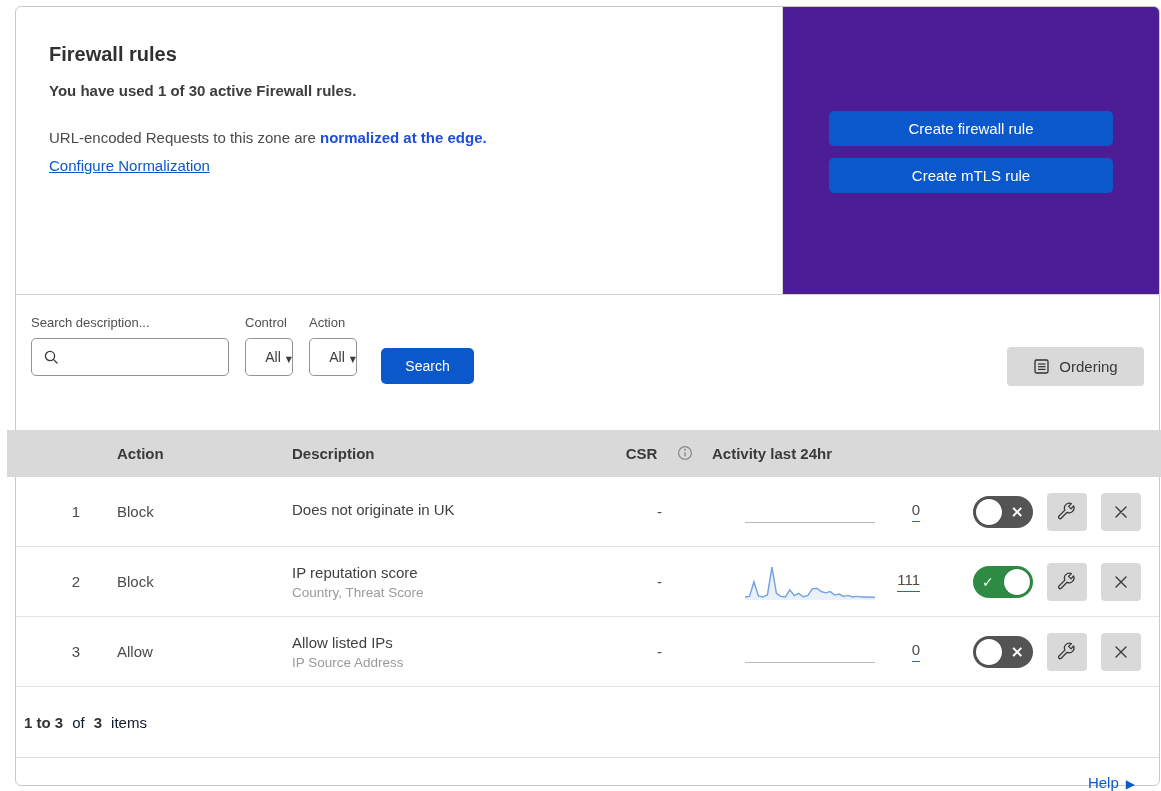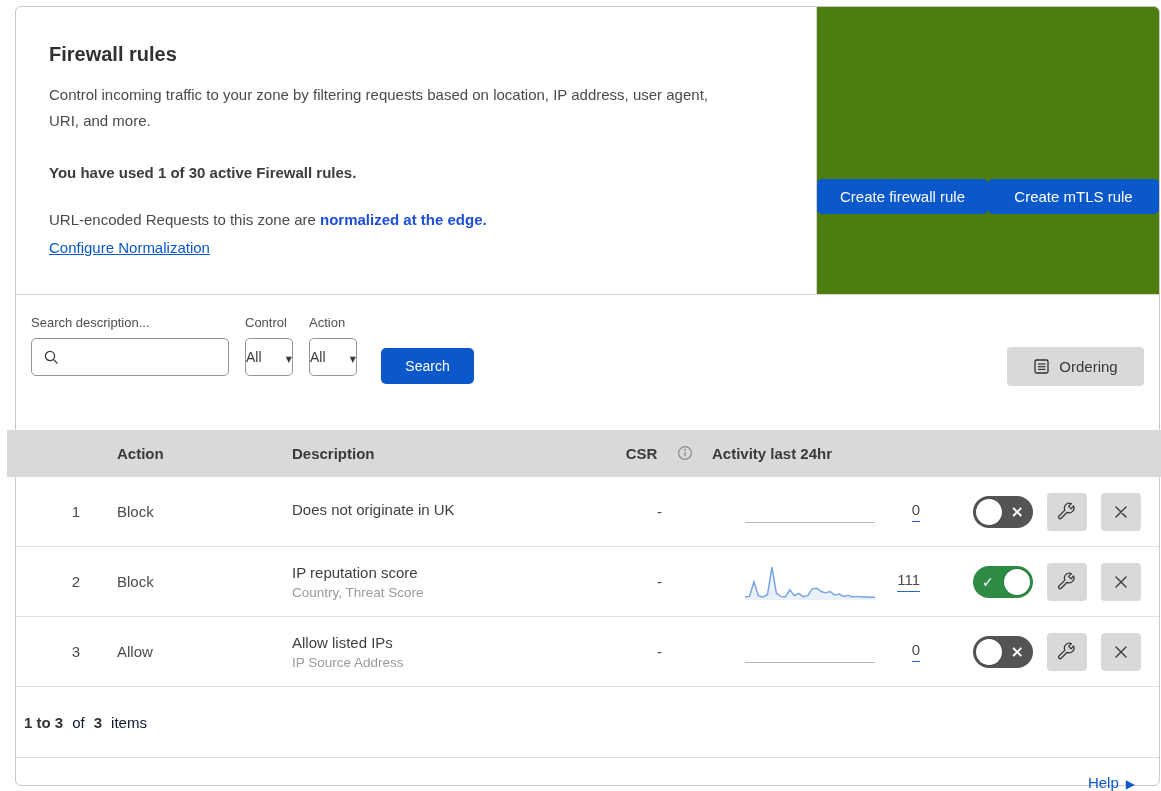--- a/index.html
+++ b/index.html
@@ -10,22 +10,22 @@
     position:relative; overflow:hidden;
   }
   .page {
     position:absolute; left:15px; top:6px; width:1143px; height:778px;
     border:1px solid #c9c9c9; border-radius:6px; background:#fff;
   }
   
   .top { display:flex; height:287px; border-bottom:1px solid #d4d4d4; }
   .top-left { flex:1; padding:36px 30px 0 33px; border-right:1px solid #d4d4d4; }
   .top-right {
-    width:342px; background:#4d7c0f; border-radius:0 5px 0 0;
-    display:flex; flex-direction:row; align-items:center; padding-top:104px;
+    width:376px; background:#4c1d95; border-radius:0 5px 0 0;
+    display:flex; flex-direction:column; align-items:center; padding-top:104px;
   }
   .page-title { font-size:20px; font-weight:600; color:#313131; margin:0 0 16px; }
   .desc { font-size:15px; line-height:26px; max-width:670px; margin:0 0 30px; color:#4a4a4a; }
   .usage { font-size:15px; font-weight:700; color:#3c3c3c; margin:0 0 30px; }
   .norm { font-size:15px; color:#4a4a4a; margin:0 0 11px; }
   .norm b { color:#1d4ed8; }
   .link { color:var(--accent,#0a58ca); text-decoration:underline; font-size:15px; cursor:pointer; }
   .btn-primary {
     width:272px; height:33px; margin-bottom:12px; border:none; cursor:pointer;
     background:var(--accent,#0a58ca); color:#fff; font-size:15px; border-radius:5px;
@@ -36,21 +36,21 @@
   .f-label { font-size:13px; color:#4f4f4f; margin-bottom:8px; }
   .searchbox { position:relative; width:196px; height:36px; border:1px solid #949494; border-radius:5px; background:#fff; }
   .searchbox svg { position:absolute; left:11px; top:10px; }
   .searchbox input {
     position:absolute; left:34px; top:0; width:155px; height:36px; border:none; outline:none;
     background:transparent; font-size:14px; font-family:inherit; color:#333;
   }
   .group { margin-left:16px; }
   .dd {
     width:46px; height:36px; border:1px solid #949494; border-radius:5px; background:#fff;
-    display:flex; align-items:center; justify-content:space-between; gap:5px; font-size:14px; color:#3a3a3a; cursor:pointer;
+    display:flex; align-items:center; justify-content:flex-end; gap:5px; font-size:14px; color:#3a3a3a; cursor:pointer;
   }
   .caret::before { content:"\25BC"; font-size:8px; color:#3a3a3a; font-family:"DejaVu Sans",sans-serif; }
   .search-btn {
     margin-left:24px; margin-top:33px; width:81px; height:34px; border:none; border-radius:5px;
     background:var(--accent,#0a58ca); color:#fff; font-size:14px; cursor:pointer; font-family:inherit;
   }
   .ordering-btn {
     margin-left:auto; margin-top:32px; width:125px; height:37px; border:none; border-radius:4px;
     background:#d9d9d9; color:#383838; font-size:15px; cursor:pointer; font-family:inherit;
     display:flex; align-items:center; justify-content:center; gap:9px;
@@ -100,21 +100,20 @@
   .help-arrow::before { content:"\25B6"; font-size:12px; color:var(--accent,#0a58ca); margin-left:7px; font-family:"DejaVu Sans",sans-serif; }
 </style>
 </head>
 <body>
 
 <div class="page">
 
   <div class="top">
     <div class="top-left">
       <h1 class="page-title">Firewall rules</h1>
-      <p class="desc">Control incoming traffic to your zone by filtering requests based on location, IP address, user agent, URI, and more.</p>
       <p class="usage">You have used 1 of 30 active Firewall rules.</p>
       <p class="norm"><span>URL-encoded Requests to this zone are </span><b>normalized at the edge.</b></p>
       <a class="link">Configure Normalization</a>
     </div>
     <div class="top-right">
       <button class="btn-primary">Create firewall rule</button>
       <button class="btn-primary">Create mTLS rule</button>
     </div>
   </div>
 

